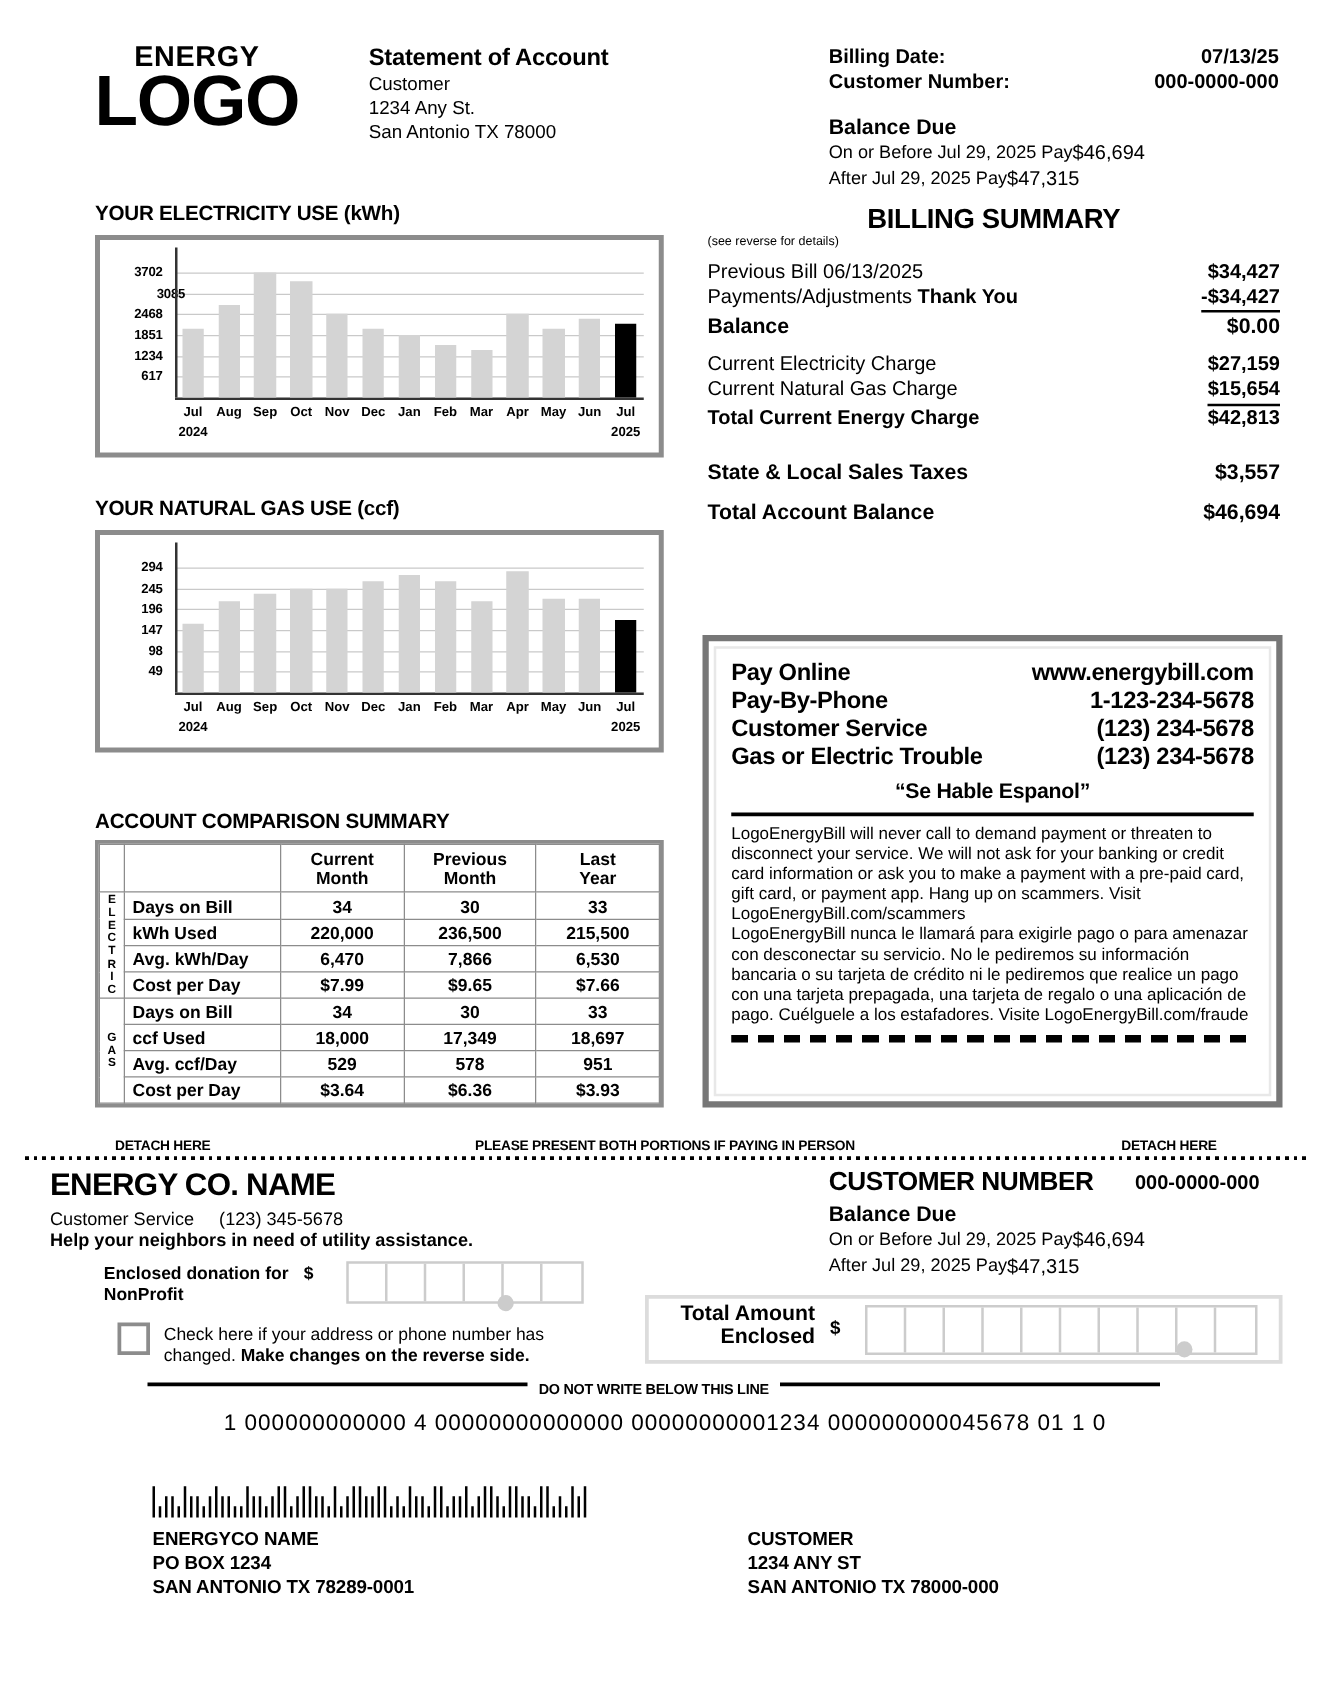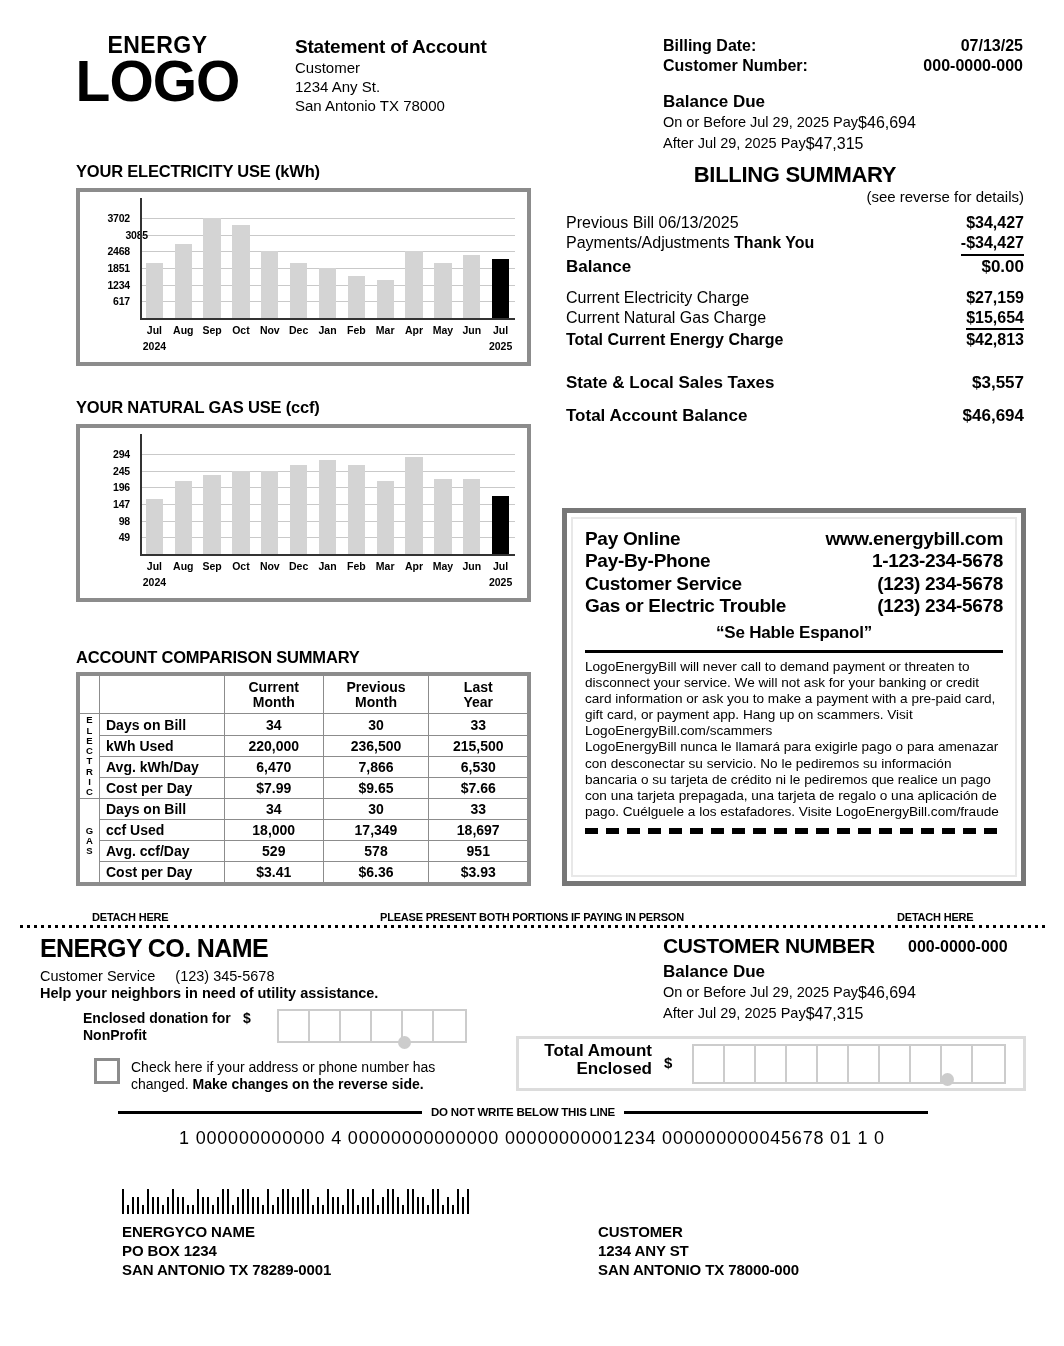--- a/index.html
+++ b/index.html
@@ -48,21 +48,21 @@
   .bar.current { background: #000; }
   .xlabel {
     position: absolute; font-size: 10.5px; font-weight: 800; text-align: center;
     transform: translateX(-50%);
   }
   .yearlabel { position: absolute; font-size: 10.5px; font-weight: 800; text-align: center; transform: translateX(-50%); }
 
   
   .bsum { position: absolute; left: 566px; top: 162px; width: 458px; }
   .bsum-title { text-align: center; font-size: 22px; font-weight: 800; letter-spacing: -0.3px; }
-  .bsum-sub { text-align: right; font-size: 15px; line-height: 1.15; margin-bottom: 8px; }
+  .bsum-sub { text-align: left; font-size: 10px; line-height: 1.15; margin-bottom: 8px; }
   .sum-row { display: flex; justify-content: space-between; font-size: 16px; line-height: 1.26; }
   .sum-row .v { font-weight: 800; }
   .sum-row.b .l, .sum-row.b .v { font-weight: 800; }
   .sum-row .l b { font-weight: 800; }
   .ruled .v { border-bottom: 2px solid #000; padding-bottom: 0px; }
   .gap8 { height: 11px; }
 
   
   .acs-title { position: absolute; left: 76px; top: 648px; font-size: 16.5px; font-weight: 800; letter-spacing: -0.2px; }
   .acs-wrap { position: absolute; left: 76px; top: 672px; width: 455px; border: 3px solid #8c8c8c; }
@@ -111,21 +111,21 @@
   .cust-num-lbl { position: absolute; left: 663px; top: 934px; font-size: 21px; font-weight: 800; letter-spacing: -0.4px; }
   .cust-num-val { position: absolute; left: 908px; top: 938px; font-size: 16px; font-weight: 800; }
   .stub-bd { position: absolute; left: 663px; top: 962px; width: 360px; }
 
   .tae-box { position: absolute; left: 516px; top: 1036px; width: 510px; height: 55px; border: 3px solid #dcdcdc; }
   .tae-lbl { position: absolute; left: 530px; top: 1042px; width: 122px; text-align: right;
              font-size: 17px; font-weight: 800; line-height: 1.08; }
   .tae-dollar { position: absolute; left: 664px; top: 1054px; font-size: 15px; font-weight: 800; }
 
   
-  .dnw-wrap { position: absolute; left: 118px; top: 1106px; width: 810px; display: flex; align-items: center; }
+  .dnw-wrap { position: absolute; left: 118px; top: 1106px; width: 810px; display: flex; align-items: flex-start; }
   .dnw-line { flex: 1; height: 3px; background: #000; }
   .dnw-txt { font-size: 11.5px; font-weight: 800; padding: 0 9px; letter-spacing: -0.2px; }
   .ocr { position: absolute; left: 0; top: 1128px; width: 1064px; text-align: center;
          font-size: 18px; letter-spacing: 0.8px; font-family: "Liberation Sans", sans-serif; }
 
   
   .barcode { position: absolute; left: 122px; top: 1188px; height: 26px; display: flex; align-items: flex-end; }
   .bc { width: 2px; background: #000; margin-right: 3px; }
   .addr { position: absolute; font-size: 15px; font-weight: 800; line-height: 1.28; letter-spacing: -0.1px; }
 </style>
@@ -369,21 +369,21 @@
             <td class="num">18,697</td>
           </tr>
           <tr>
             <td class="rowlabel">Avg. ccf/Day</td>
             <td class="num">529</td>
             <td class="num">578</td>
             <td class="num">951</td>
           </tr>
           <tr>
             <td class="rowlabel">Cost per Day</td>
-            <td class="num">$3.41</td>
+            <td class="num">$3.64</td>
             <td class="num">$6.36</td>
             <td class="num">$3.93</td>
           </tr>
         </tbody>
     </table>
   </div>
 
   <div class="paybox">
     <div class="paybox-in">
       <div class="pay-row">

